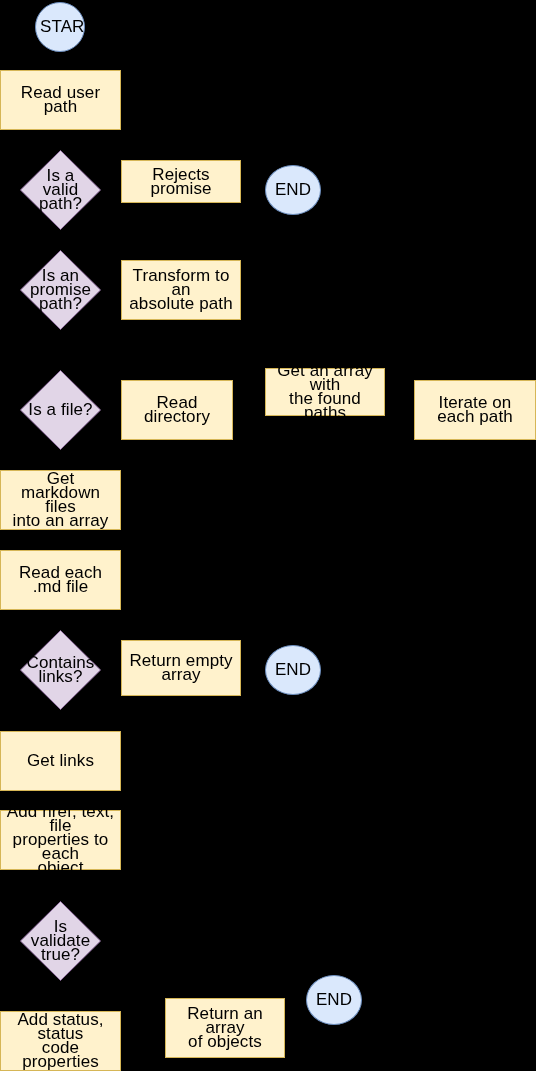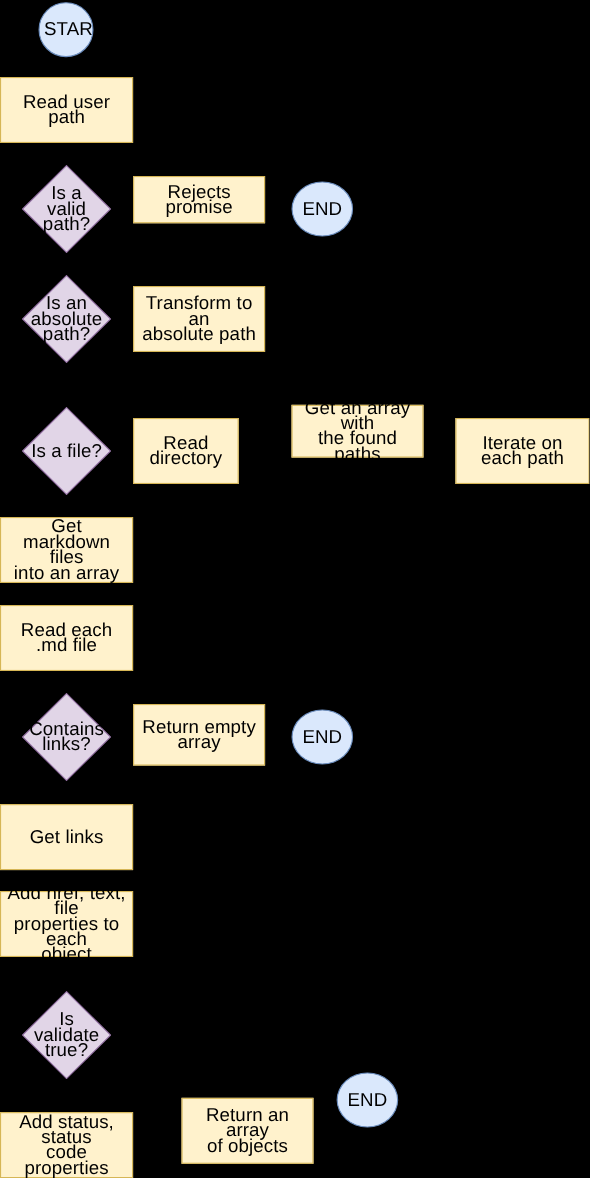--- a/index.html
+++ b/index.html
@@ -89,37 +89,37 @@
 
   <div class="node term" style="left:265px; top:165px; width:56px; height:50px;">
     <span class="lbl">END</span>
   </div>
 
   <div class="node dec" style="left:20px; top:250px; width:81px; height:80px;">
     <svg class="dia" viewBox="0 0 81 80" preserveAspectRatio="none">
       <polygon points="40.5,0.5 80.5,40 40.5,79.5 0.5,40" fill="#e1d5e7" stroke="#9673a6" stroke-width="1"></polygon>
     </svg>
     <span class="lbl">Is an
-absolute
+promise
 path?</span>
   </div>
 
   <div class="node proc" style="left:121px; top:260px; width:120px; height:60px;">
     <span class="lbl">Transform to an
 absolute path</span>
   </div>
 
   <div class="node dec" style="left:20px; top:370px; width:81px; height:80px;">
     <svg class="dia" viewBox="0 0 81 80" preserveAspectRatio="none">
       <polygon points="40.5,0.5 80.5,40 40.5,79.5 0.5,40" fill="#e1d5e7" stroke="#9673a6" stroke-width="1"></polygon>
     </svg>
     <span class="lbl">Is a file?</span>
   </div>
 
-  <div class="node proc" style="left:121px; top:380px; width:96px; height:60px;">
+  <div class="node proc" style="left:121px; top:380px; width:112px; height:60px;">
     <span class="lbl">Read directory</span>
   </div>
 
   <div class="node proc" style="left:265px; top:368px; width:120px; height:48px;">
     <span class="lbl">Get an array with
 the found paths</span>
   </div>
 
   <div class="node proc" style="left:414px; top:380px; width:122px; height:60px;">
     <span class="lbl">Iterate on

